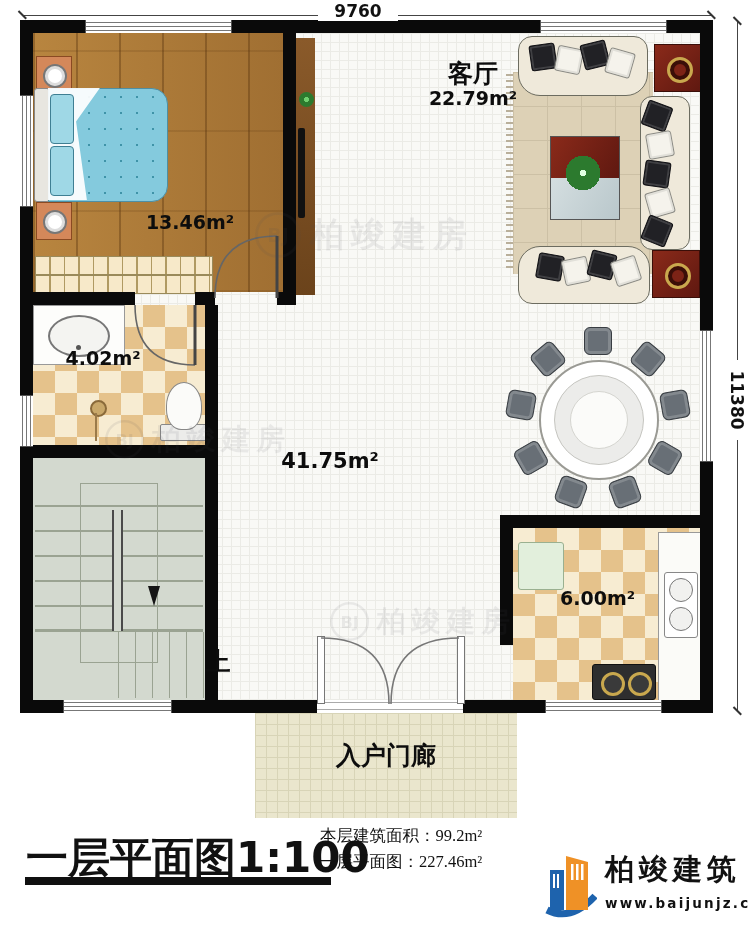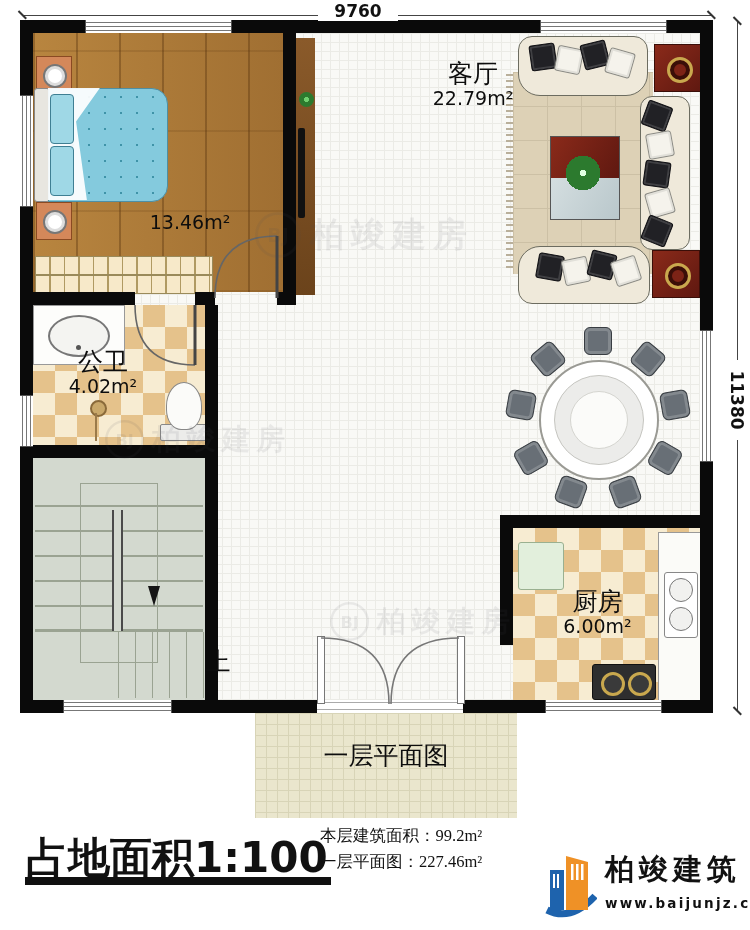--- a/index.html
+++ b/index.html
@@ -16,21 +16,21 @@
   .porchfloor{background-color:#eae6cd;background-image:linear-gradient(#d8d4b7 1px,transparent 1px),linear-gradient(90deg,#d8d4b7 1px,transparent 1px);background-size:11px 11px;z-index:2;}
   .stairsfloor{background:#d3d9cf;z-index:2;}
   
   .furn{position:absolute;z-index:6;}
   .pillow{position:absolute;width:24px;height:24px;border-radius:3px;z-index:8;}
   .pb{background:#212125;border:1px solid #101014;box-shadow:inset 0 0 0 2px rgba(255,255,255,.14);}
   .pw{background:#f5f3ec;border:1px solid #8a8a84;box-shadow:inset 0 0 0 2px rgba(0,0,0,.08);}
   .sofa{position:absolute;background:#efe9da;border:1.5px solid #6c6c60;border-radius:12px;z-index:7;}
   .chair{position:absolute;width:26px;height:26px;background:#686f76;border:1.5px solid #383d42;border-radius:6px;box-shadow:inset 0 0 0 3px rgba(255,255,255,.18);z-index:5;}
   
-  .room-label{position:absolute;z-index:60;text-align:center;font-weight:normal;color:#0d0d0d;line-height:1.12;}
+  .room-label{position:absolute;z-index:60;text-align:center;font-weight:bold;color:#0d0d0d;line-height:1.12;}
   .room-name{font-size:25px;display:block;}
   .room-area{font-size:19px;display:block;}
   .dim{position:absolute;z-index:40;font-weight:bold;font-size:17px;background:#fff;text-align:center;}
   .dimline{position:absolute;background:#444;z-index:39;}
   .tick{position:absolute;width:11px;height:1.6px;background:#333;transform:rotate(45deg);z-index:39;}
   
   .wm{position:absolute;z-index:70;opacity:.09;color:#4a4a55;display:flex;align-items:center;gap:9px;font-weight:bold;pointer-events:none;}
   .wm-badge{width:40px;height:40px;border:3px solid #4a4a55;border-radius:50%;display:flex;align-items:center;justify-content:center;font-size:19px;flex:none;}
   .wm-text{font-size:34px;letter-spacing:7px;white-space:nowrap;}
   
@@ -191,45 +191,44 @@
   </svg>
 
   <div class="room-label" style="left:408px;top:60px;width:130px;">
     <span class="room-name">客厅</span>
     <span class="room-area">22.79m²</span>
   </div>
   <div class="room-label" style="left:125px;top:212px;width:130px;">
     <span class="room-area">13.46m²</span>
   </div>
   <div class="room-label" style="left:48px;top:348px;width:110px;">
-    <span class="room-name">公卫</span>
     <span class="room-area">4.02m²</span>
   </div>
+  <div class="room-label" style="left:268px;top:450px;width:124px;font-size:21px;">41.75m²</div>
   <div class="room-label" style="left:540px;top:588px;width:115px;">
-    <span class="room-name">厨房</span>
     <span class="room-area">6.00m²</span>
   </div>
-  <div class="room-label" style="left:280px;top:742px;width:212px;font-size:25px;">一层平面图</div>
+  <div class="room-label" style="left:280px;top:742px;width:212px;font-size:25px;">入户门廊</div>
   <div class="room-label" style="left:198px;top:648px;width:40px;font-size:25px;">上</div>
 
   <div class="wm" style="left:255px;top:212px;">
     <span class="wm-badge">BJ</span>
     <span class="wm-text">柏竣建房</span>
   </div>
   <div class="wm" style="left:105px;top:420px;transform:scale(.85);transform-origin:left top;">
     <span class="wm-badge">BJ</span>
     <span class="wm-text">柏竣建房</span>
   </div>
   <div class="wm" style="left:330px;top:602px;transform:scale(.85);transform-origin:left top;">
     <span class="wm-badge">BJ</span>
     <span class="wm-text">柏竣建房</span>
   </div>
 
   <div class="title-row">
-    <span>占地面积</span><span>1:100</span>
+    <span>一层平面图</span><span>1:100</span>
   </div>
   <div class="title-underline"></div>
 
   <div class="stats">
     <div class="row">
       <span>本层建筑面积：</span><span>99.2m²</span>
     </div>
     <div class="row">
       <span>一层平面图：</span><span>227.46m²</span>
     </div>

